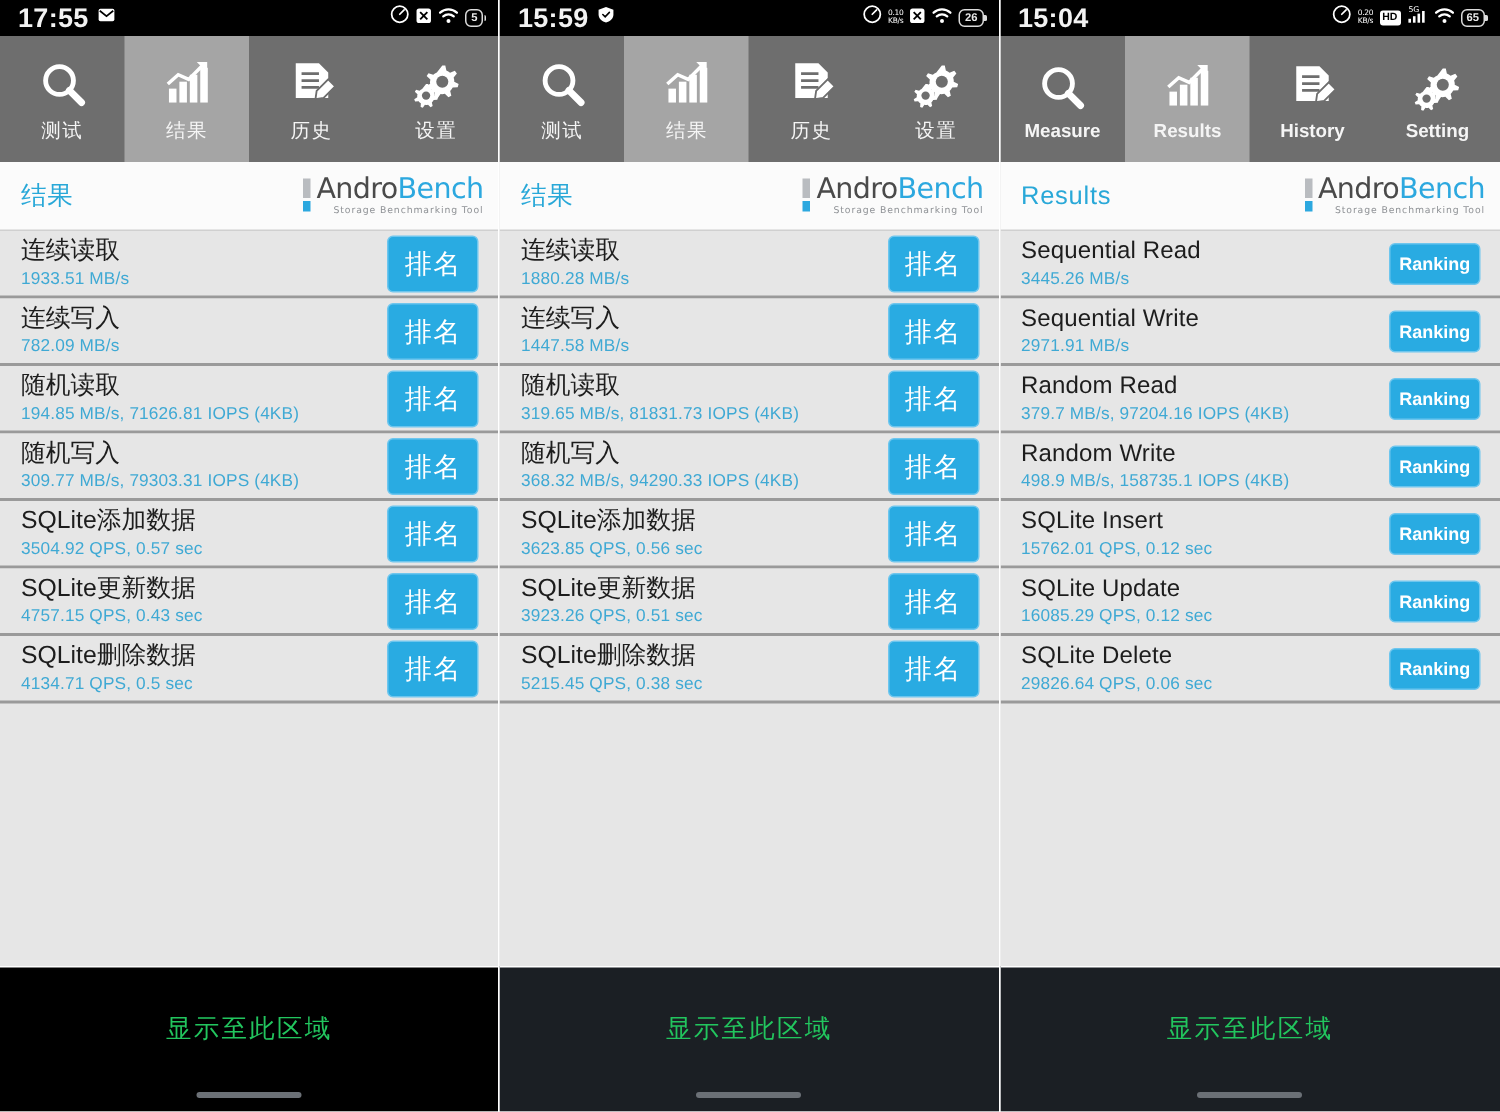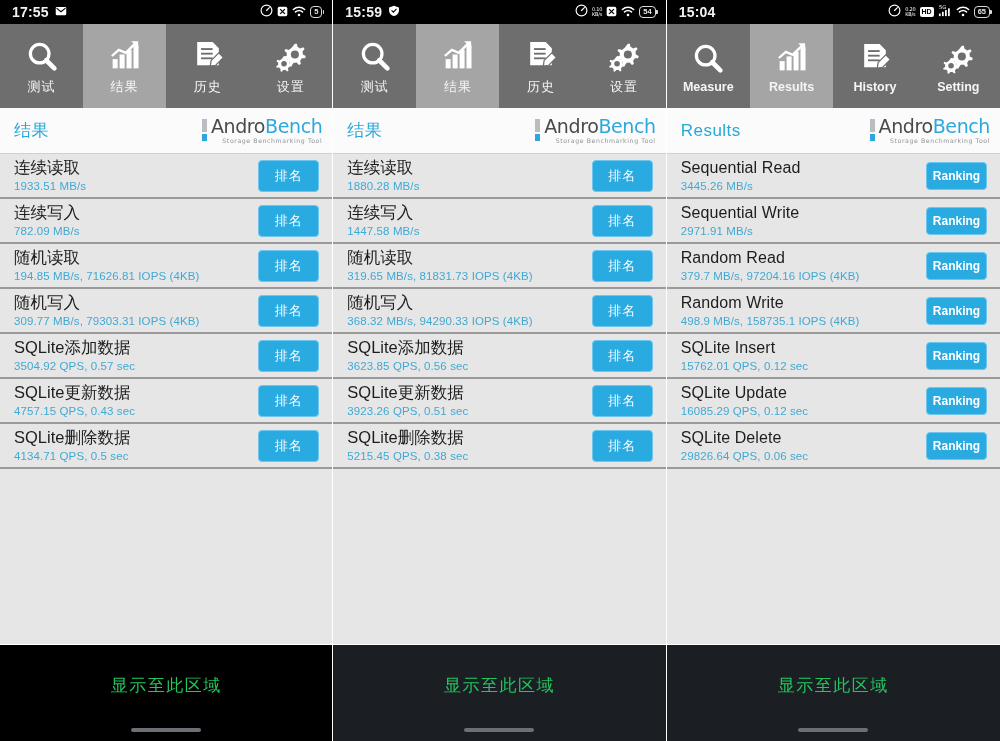--- a/index.html
+++ b/index.html
@@ -42,21 +42,21 @@
     padding: 0 10px 0 12px;
     box-sizing: border-box;
     flex: 0 0 24px;
   }
   .sb-left {
     display: flex;
     align-items: center;
     gap: 6px;
   }
   .sb-time {
-    font-size: 14px;
+    font-size: 18px;
     font-weight: bold;
     letter-spacing: 0.2px;
     color: #f2f2f2;
   }
   .sb-right {
     display: flex;
     align-items: center;
     gap: 4px;
   }
   .sb-ico { display: block; }
@@ -219,21 +219,21 @@
     font-size: 11.5px;
     color: #3fa9d4;
     letter-spacing: 0.1px;
     line-height: 14px;
   }
   .rank-btn {
     background: #29abe2;
     color: #ffffff;
     border: 1px solid #6ec6ee;
     border-radius: 4px;
-    font-size: 13px;
+    font-size: 18px;
     letter-spacing: 1px;
     padding: 6px 0;
     width: 61px;
     text-align: center;
     cursor: pointer;
     box-sizing: border-box;
     white-space: nowrap;
   }
   .phone.en .rank-btn {
     font-size: 12px;
@@ -448,21 +448,21 @@
           <span class="sb-ico"><svg width="11" height="11" viewBox="0 0 16 16" xmlns="http://www.w3.org/2000/svg">
               <rect x="1" y="1" width="14" height="14" rx="2.5" fill="#fff"></rect>
               <line x1="4.5" y1="4.5" x2="11.5" y2="11.5" stroke="#000" stroke-width="1.8"></line>
               <line x1="11.5" y1="4.5" x2="4.5" y2="11.5" stroke="#000" stroke-width="1.8"></line>
             </svg></span>
           <span class="sb-ico"><svg width="14" height="13" viewBox="0 0 20 18" xmlns="http://www.w3.org/2000/svg">
               <path d="M2 7.5 A12 12 0 0 1 18 7.5" fill="none" stroke="#fff" stroke-width="2.2" stroke-linecap="round"></path>
               <path d="M5 11 A8 8 0 0 1 15 11" fill="none" stroke="#fff" stroke-width="2.2" stroke-linecap="round"></path>
               <circle cx="10" cy="15.4" r="1.9" fill="#fff"></circle>
             </svg></span>
-          <span class="sb-batt">54</span>
+          <span class="sb-batt">26</span>
         </div>
       </div>
       <div class="tabbar">
         <div class="tab">
           <span class="tab-icon">
             <svg width="34" height="34" viewBox="0 0 44 44" xmlns="http://www.w3.org/2000/svg">
               <g fill="none" stroke="#fff" stroke-width="4.2">
                 <circle cx="19" cy="19" r="12"></circle>
                 <line x1="27.5" y1="27.5" x2="38" y2="38" stroke-width="6" stroke-linecap="round"></line>
               </g>

